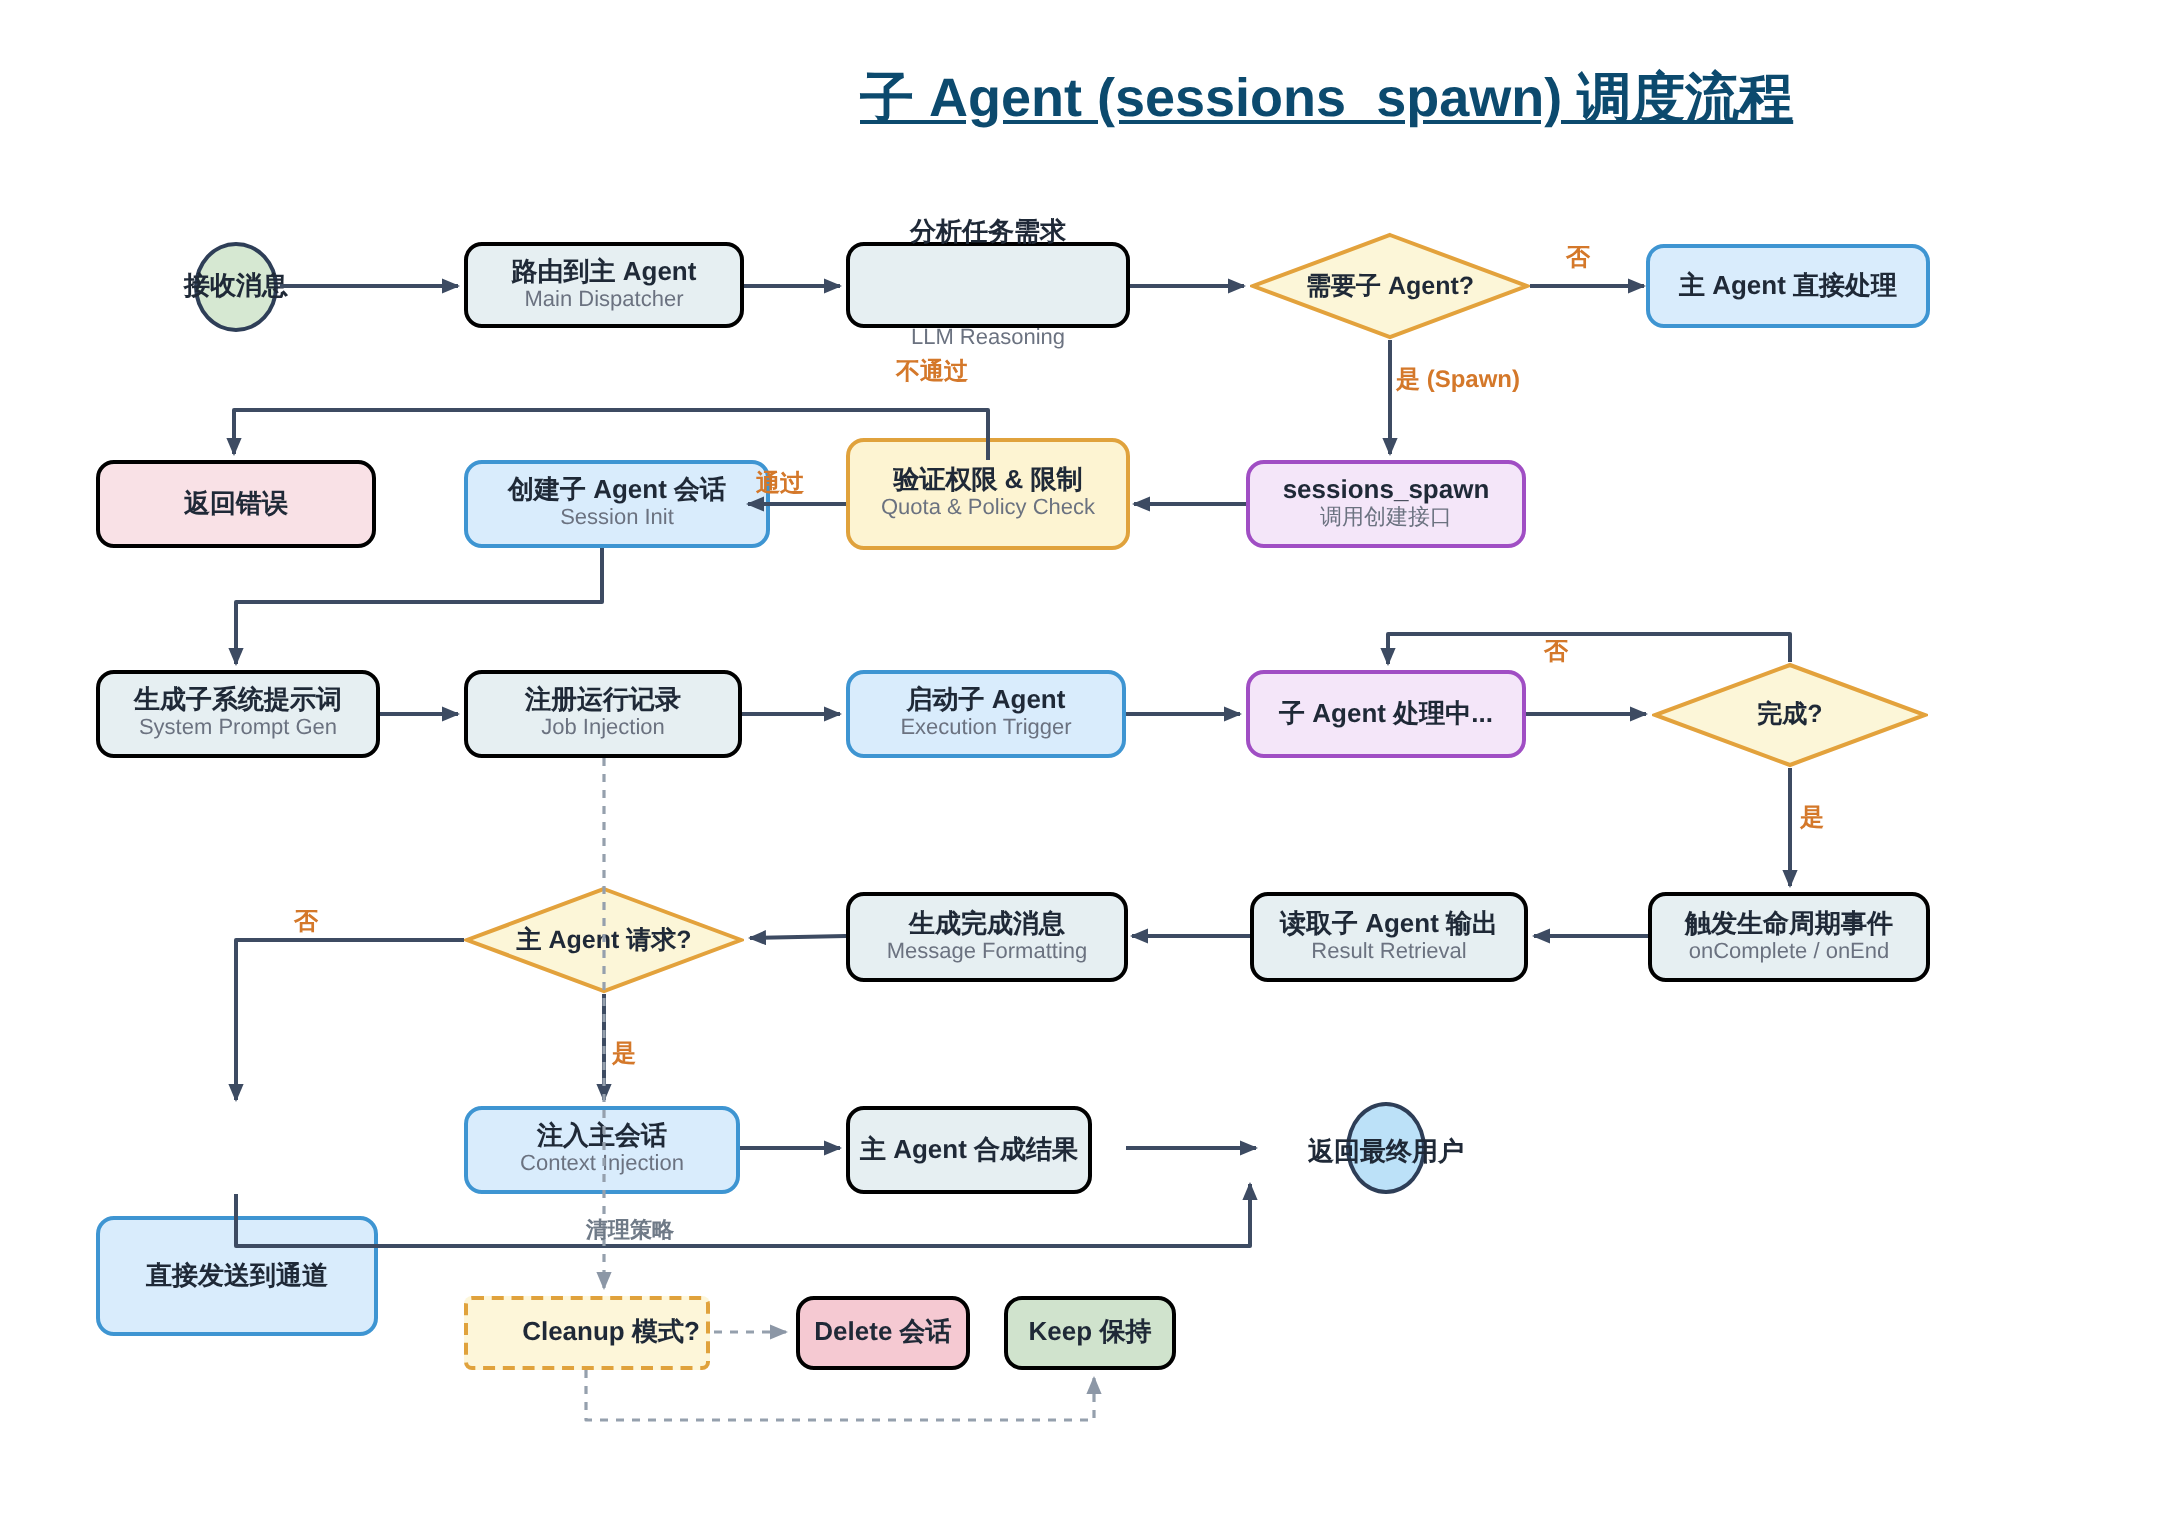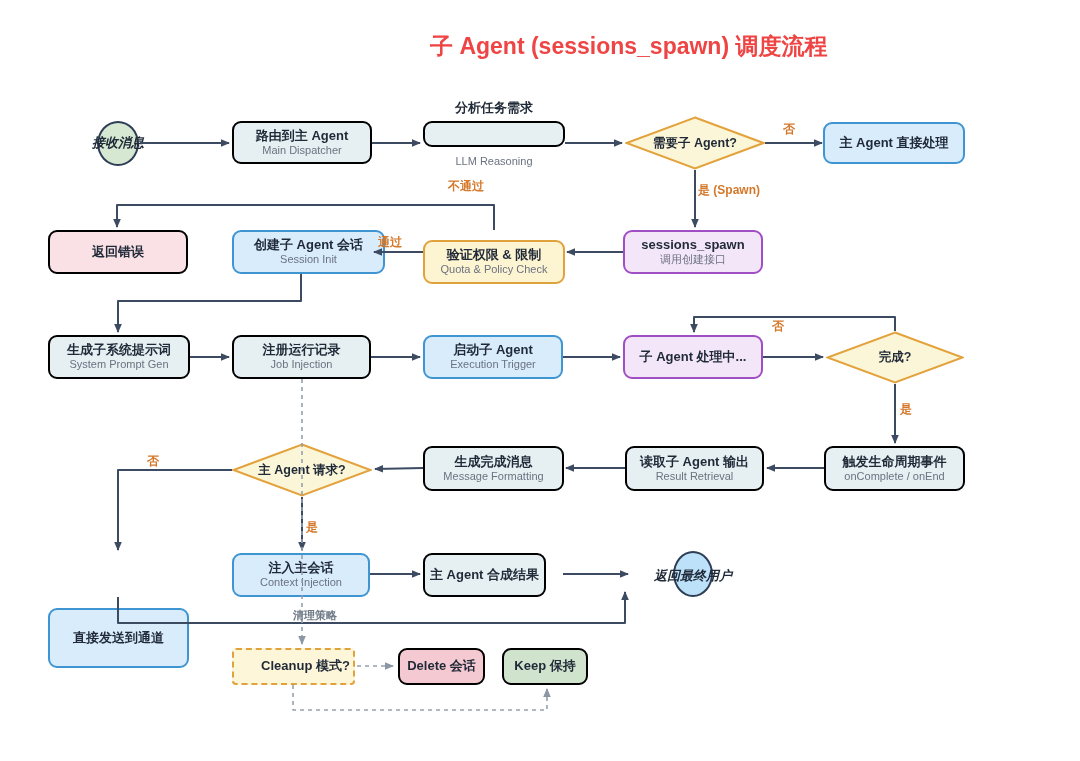--- a/index.html
+++ b/index.html
@@ -1,18 +1,18 @@
 <!DOCTYPE html>
 <html><head>
 <meta charset="utf-8">
 <style>
   html,body{margin:0;padding:0;background:#ffffff;}
   #canvas{position:relative;width:1080px;height:761px;background:#ffffff;overflow:hidden;
           font-family:"Liberation Sans","DejaVu Sans",sans-serif;}
-  .title{position:absolute;left:430px;top:31px;font-size:23px;font-weight:bold;color:#ef4444;white-space:nowrap;}
+  .title{position:absolute;left:430px;top:31px;font-size:27px;font-weight:bold;color:#0c4a6e;white-space:nowrap;text-decoration:underline;}
   
   .box{position:absolute;border-radius:9px;border:2px solid #000000;background:#e6eff2;
        display:flex;flex-direction:column;align-items:center;justify-content:center;
        box-sizing:border-box;z-index:1;text-align:center;padding:2px 4px;}
   .node-title{font-size:13px;font-weight:bold;color:#1f2937;line-height:1.25;white-space:nowrap;}
   .node-sub{font-size:11px;color:#6b7280;line-height:1.25;white-space:nowrap;}
   .blue{background:#d9ecfc;border-color:#3e95d2;}
   .yellow{background:#fdf4d2;border-color:#e0a23c;}
   .purple{background:#f4e6f9;border-color:#a04ec4;}
   .pink{background:#f9e1e6;}
@@ -23,21 +23,21 @@
   .diamond{position:absolute;z-index:1;}
   .diamond svg{position:absolute;inset:0;width:100%;height:100%;}
   .dshape{fill:#fcf6d8;stroke:#e3a23c;stroke-width:2;}
   .dlabel{position:absolute;inset:0;display:flex;align-items:center;justify-content:center;
           font-size:12.5px;font-weight:bold;color:#1f2937;white-space:nowrap;}
   
   .circle{position:absolute;border-radius:50%;border:2px solid #2e3e57;box-sizing:border-box;z-index:1;}
   .circle-green{background:#d6e8d2;}
   .circle-blue{background:#bce1f8;}
   .circle-label{position:absolute;z-index:2;font-size:13px;font-weight:bold;color:#1f2937;
-                white-space:nowrap;transform:translate(-50%,-50%);font-style:italic;}
+                white-space:nowrap;transform:translate(-50%,-50%);}
   
   #edges{position:absolute;inset:0;z-index:3;pointer-events:none;}
   .edge-label{position:absolute;z-index:4;font-size:12px;font-weight:bold;color:#d4782a;
               white-space:nowrap;transform:translate(-50%,-50%);}
   .edge-label.grey{color:#6f7a87;font-size:11px;}
 </style>
 </head>
 <body>
 
 <div id="canvas">
@@ -86,21 +86,21 @@
   </svg>
 
   <div class="circle circle-green" style="left:97px;top:121px;width:42px;height:45px;"></div>
   <span class="circle-label" style="left:118px;top:143px;">接收消息</span>
 
   <div class="box" style="left:232px;top:121px;width:140px;height:43px;">
     <div class="node-title">路由到主 Agent</div>
     <div class="node-sub">Main Dispatcher</div>
   </div>
 
-  <div class="box" style="left:423px;top:121px;width:142px;height:26px;gap:39px;">
+  <div class="box" style="left:423px;top:121px;width:142px;height:43px;gap:39px;">
     <div class="node-title">分析任务需求</div>
     <div class="node-sub">LLM Reasoning</div>
   </div>
 
   <div class="diamond" style="left:625px;top:116px;width:140px;height:54px;">
     <svg viewBox="0 0 140 54" preserveAspectRatio="none">
       <polygon class="dshape" points="70,1.5 138.5,27 70,52.5 1.5,27"></polygon>
     </svg>
     <span class="dlabel">需要子 Agent?</span>
   </div>
@@ -111,21 +111,21 @@
 
   <div class="box pink" style="left:48px;top:230px;width:140px;height:44px;">
     <div class="node-title">返回错误</div>
   </div>
 
   <div class="box blue" style="left:232px;top:230px;width:153px;height:44px;">
     <div class="node-title">创建子 Agent 会话</div>
     <div class="node-sub">Session Init</div>
   </div>
 
-  <div class="box yellow" style="left:423px;top:240px;width:142px;height:44px;">
+  <div class="box yellow" style="left:423px;top:219px;width:142px;height:56px;">
     <div class="node-title">验证权限 &amp; 限制</div>
     <div class="node-sub">Quota &amp; Policy Check</div>
   </div>
 
   <div class="box purple" style="left:623px;top:230px;width:140px;height:44px;">
     <div class="node-title">sessions_spawn</div>
     <div class="node-sub">调用创建接口</div>
   </div>
 
   <div class="box" style="left:48px;top:335px;width:142px;height:44px;">

